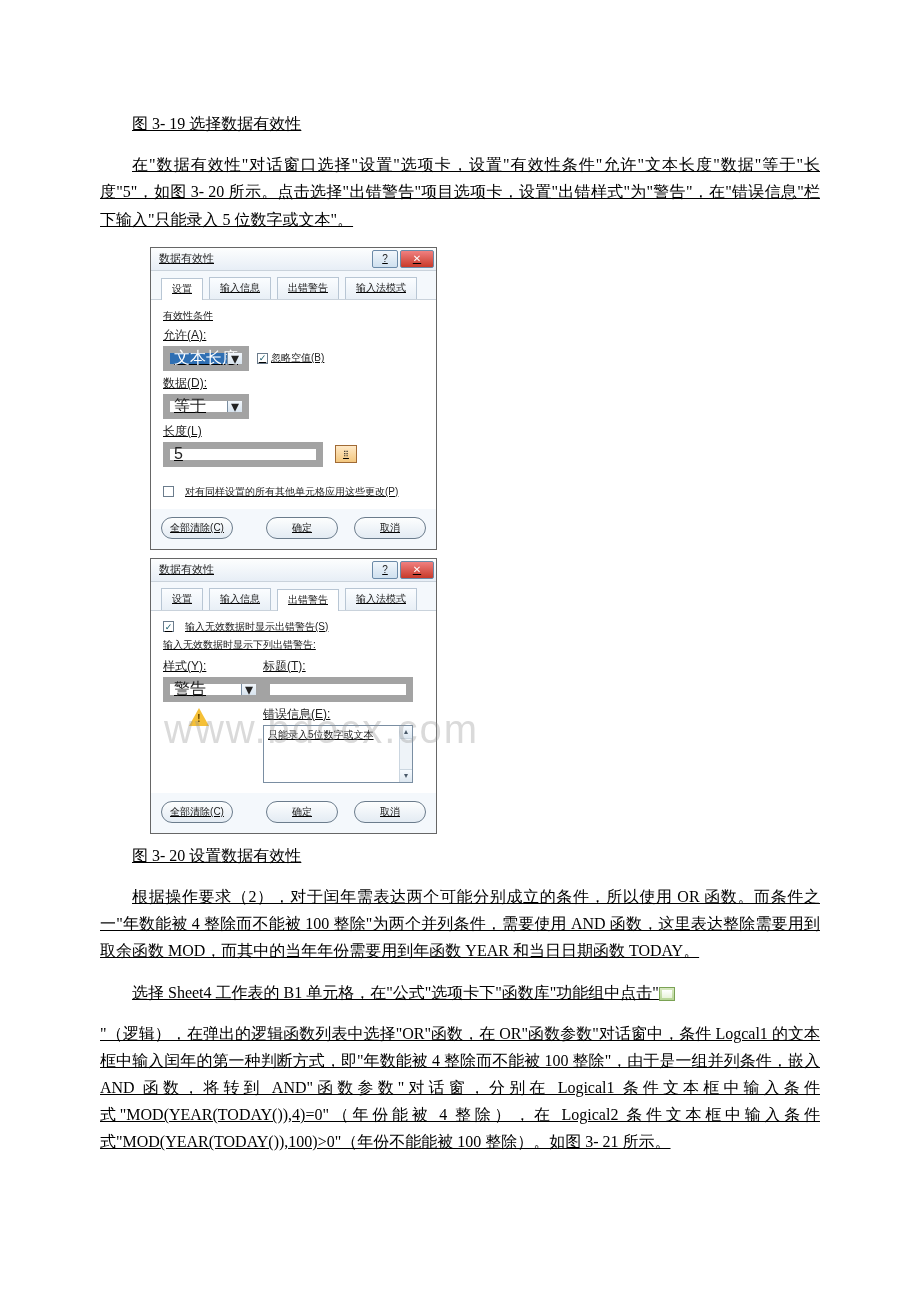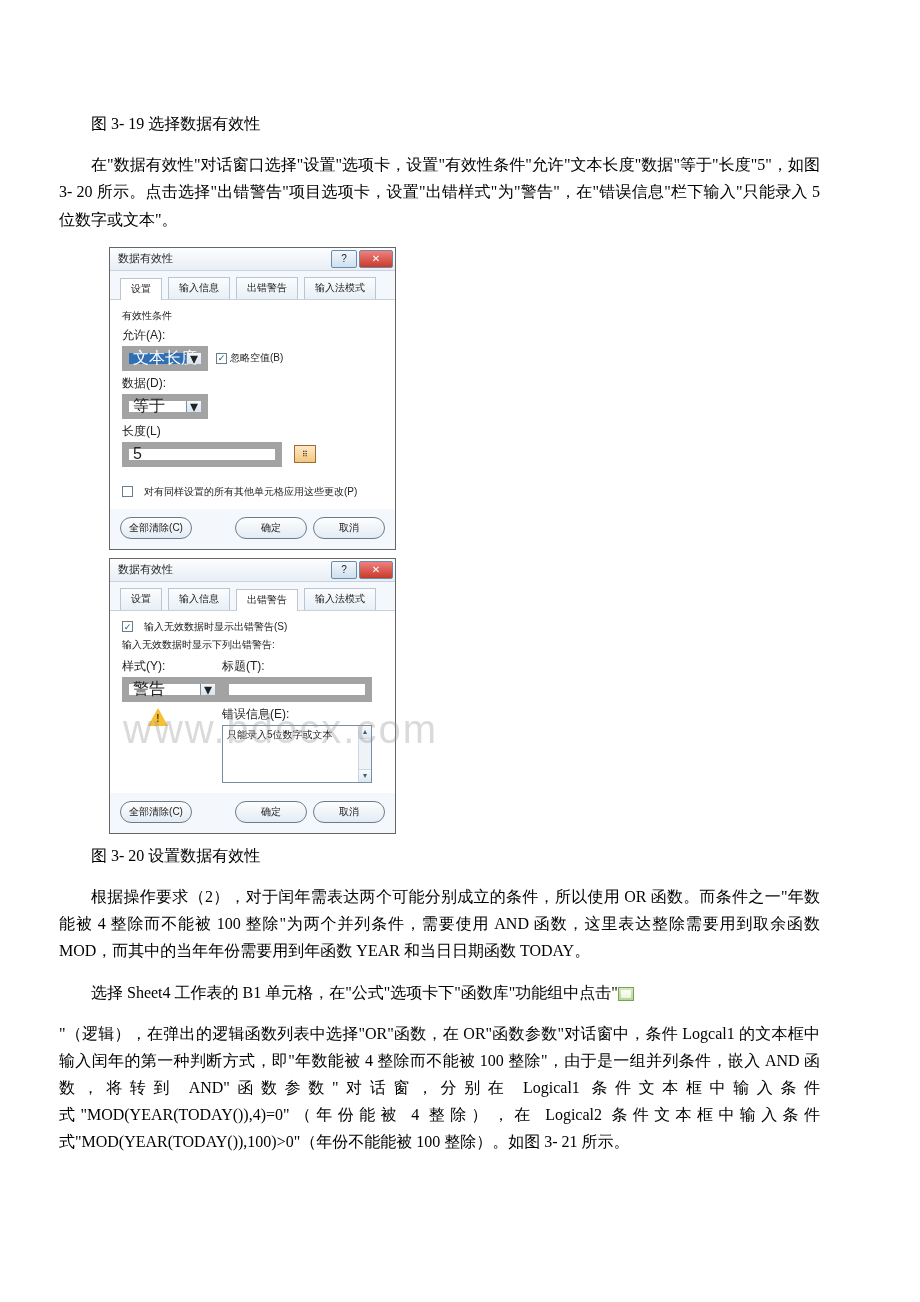--- a/index.html
+++ b/index.html
@@ -5,22 +5,23 @@
   body {
     margin: 0;
     padding: 0;
     background: #fff;
     font-family: "SimSun", "宋体", serif;
     font-size: 16px;
     color: #000;
     width: 920px;
   }
   .page {
-    padding: 110px 100px 60px 59px;
+    padding: 110px 100px 60px 100px;
     box-sizing: border-box;
+    text-decoration: underline;
   }
   p {
     margin: 0 0 14px 0;
     line-height: 1.7;
     text-align: justify;
   }
   .indent {
     text-indent: 2em;
   }
   .caption {
@@ -136,21 +137,21 @@
   .btn {
     min-width: 54px;
     height: 20px;
     border: 1px solid #6b7c8c;
     border-radius: 11px;
     background: linear-gradient(#fdfefe,#e3ebf3);
     font-size: 10px;
     display:inline-flex; align-items:center; justify-content:center;
     padding: 0 8px;
   }
-  .btngroup { display:flex; gap:6px; }
+  .btngroup { display:flex; gap:16px; }
   .warnicon {
     width:0;height:0;
     border-left:10px solid transparent;
     border-right:10px solid transparent;
     border-bottom:18px solid #f5c037;
     position: relative;
     margin: 6px 0 0 26px;
   }
   .warnicon::after{
     content:"!";

